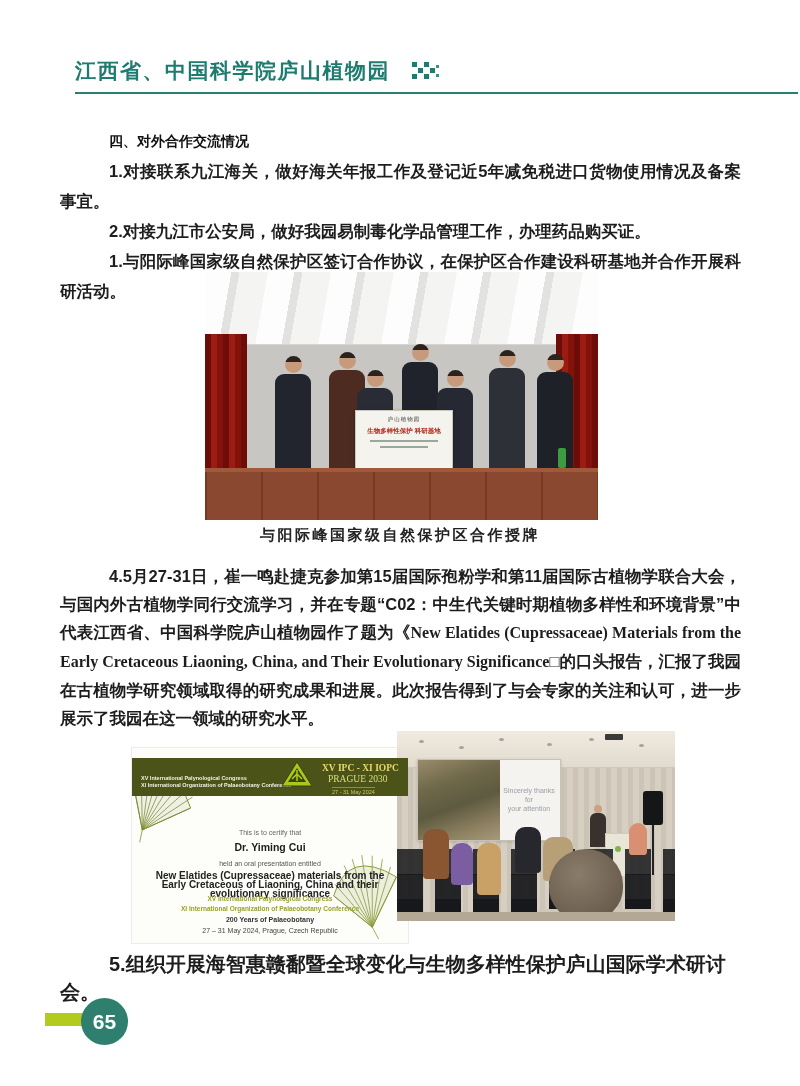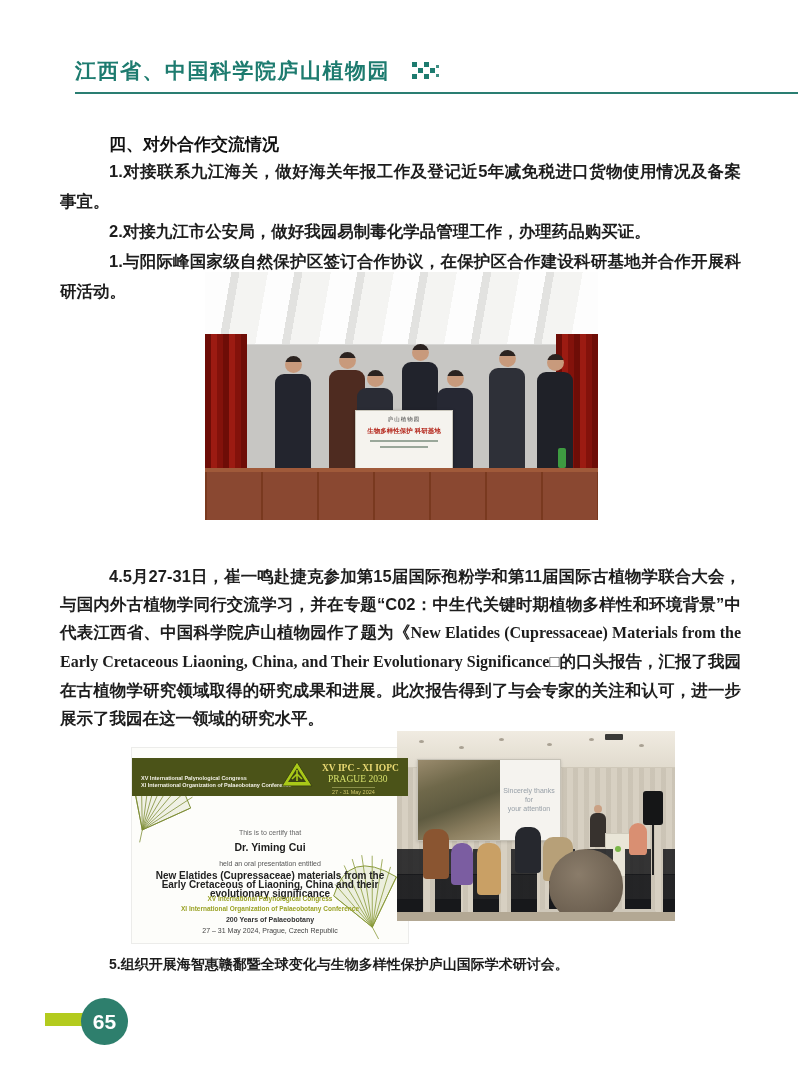--- a/index.html
+++ b/index.html
@@ -6,28 +6,28 @@
   .page{position:relative;width:800px;height:1086px;background:#ffffff;overflow:hidden;
         font-family:"Liberation Sans",sans-serif;color:#1d1d1d;}
 
   
   .hdr-row{position:absolute;left:75px;top:57px;display:flex;align-items:center;gap:21px;}
   .hdr-title{font-size:21px;font-weight:700;color:#1d7b6f;letter-spacing:1.5px;}
   .hdr-rule{position:absolute;left:75px;top:92px;width:723px;height:2px;background:#2a7e72;}
 
   
   .sec-heading{position:absolute;left:60px;top:133px;width:681px;margin:0;padding-left:49px;
-               font-size:17px;font-weight:700;color:#111;}
+               font-size:14px;font-weight:700;color:#111;}
   .paras{position:absolute;left:60px;top:156px;width:681px;font-size:16.5px;line-height:30px;
          text-align:justify;font-weight:600;}
   .paras p{margin:0;text-indent:49px;}
   .p4{position:absolute;left:60px;top:562px;width:681px;margin:0;font-size:16.5px;line-height:28px;
       text-align:justify;text-indent:49px;font-weight:600;}
   .p4 .en{font-family:"Liberation Serif",serif;font-weight:600;font-size:16px;}
-  .p5{position:absolute;left:60px;top:950px;width:681px;margin:0;font-size:14px;line-height:28px;
+  .p5{position:absolute;left:60px;top:950px;width:681px;margin:0;font-size:20px;line-height:28px;
       text-indent:49px;font-weight:600;}
 
   
   .gphoto{position:absolute;left:205px;top:272px;width:393px;height:248px;margin:0;overflow:hidden;
           background:#c9c8c5;}
   .gp-ceiling{position:absolute;left:0;top:0;width:100%;height:72px;border-bottom:1px solid #d6d6d4;
           background:repeating-linear-gradient(100deg,#fdfdfd 0 26px,#e2e2e0 26px 34px,#f4f4f2 34px 62px);}
   .gp-wall{position:absolute;left:0;top:72px;width:100%;height:128px;background:#c7c6c3;}
   .gp-curtain{position:absolute;top:62px;width:42px;height:146px;
           background:repeating-linear-gradient(90deg,#6e0d07 0 6px,#9c1b12 6px 12px,#83120b 12px 18px);}
@@ -179,20 +179,21 @@
     <div class="gp-plaque">
       <div class="plq-org">庐山植物园</div>
       <div class="plq-red">生物多样性保护 科研基地</div>
       <div class="plq-bar"></div>
       <div class="plq-bar" style="margin-left:24px;margin-right:24px;"></div>
     </div>
     <div class="gp-bottle"></div>
     <div class="gp-dais"></div>
   </figure>
 
+  <p class="gp-caption">与阳际峰国家级自然保护区合作授牌</p>
 
   <p class="p4"><span class="zh">4.5月27-31日，崔一鸣赴捷克参加第15届国际孢粉学和第11届国际古植物学联合大会，与国内外古植物学同行交流学习，并在专题“C02：中生代关键时期植物多样性和环境背景”中代表江西省、中国科学院庐山植物园作了题为《</span><span class="en">New Elatides (Cupressaceae) Materials from the Early Cretaceous Liaoning, China, and Their Evolutionary Significance</span><span class="zh">□的口头报告，汇报了我园在古植物学研究领域取得的研究成果和进展。此次报告得到了与会专家的关注和认可，进一步展示了我园在这一领域的研究水平。</span></p>
 
   <figure class="cert">
     <svg class="ct-leaf-tl" width="70" height="88" viewBox="0 0 80 100">
       <path d="M38 82 L4 40 Q30 -8 75 34 Z" fill="rgba(125,141,53,0.10)" stroke="#7d8d35" stroke-width="1"></path>
       <g stroke="#7d8d35" stroke-width="0.8">
         <line x1="38" y1="82" x2="4" y2="40"></line>
           <line x1="38" y1="82" x2="8" y2="28"></line>
           <line x1="38" y1="82" x2="14" y2="18"></line>

